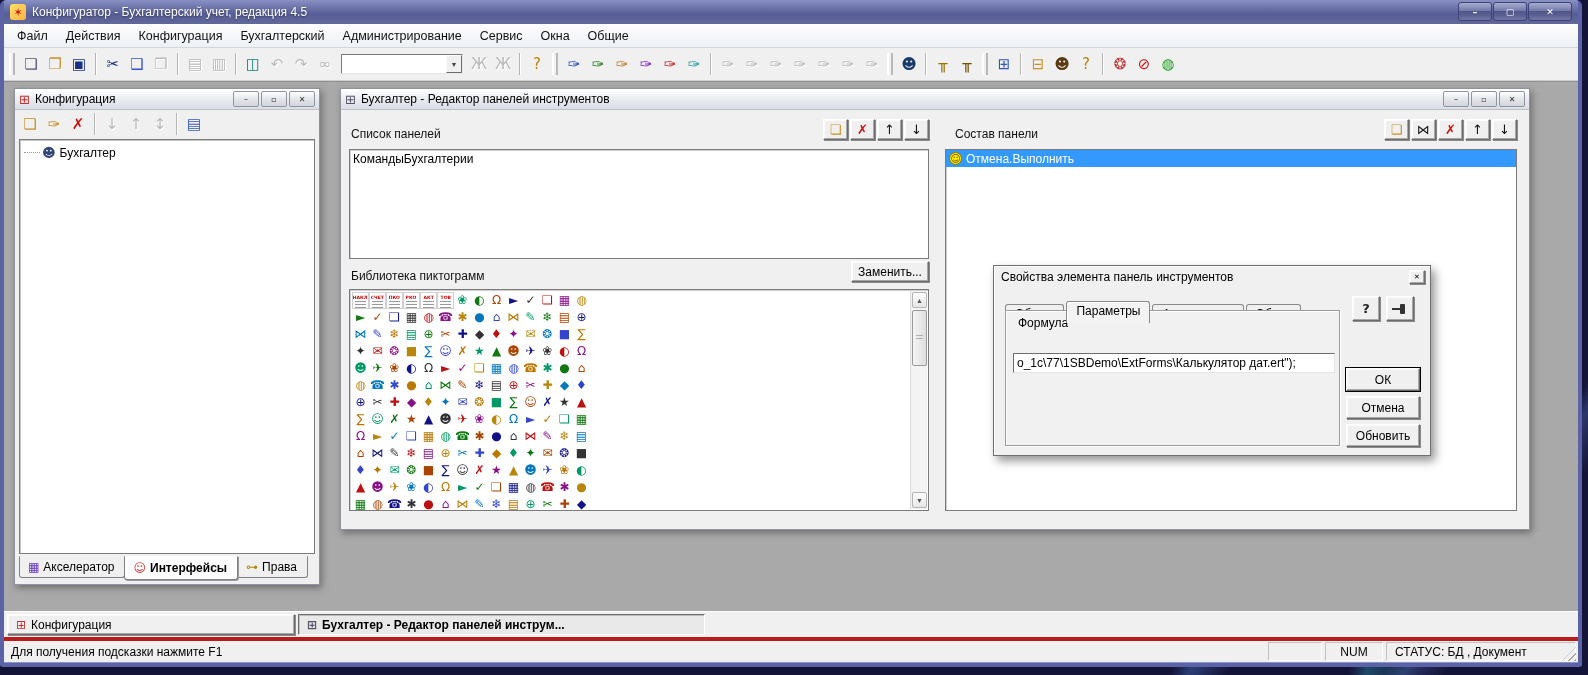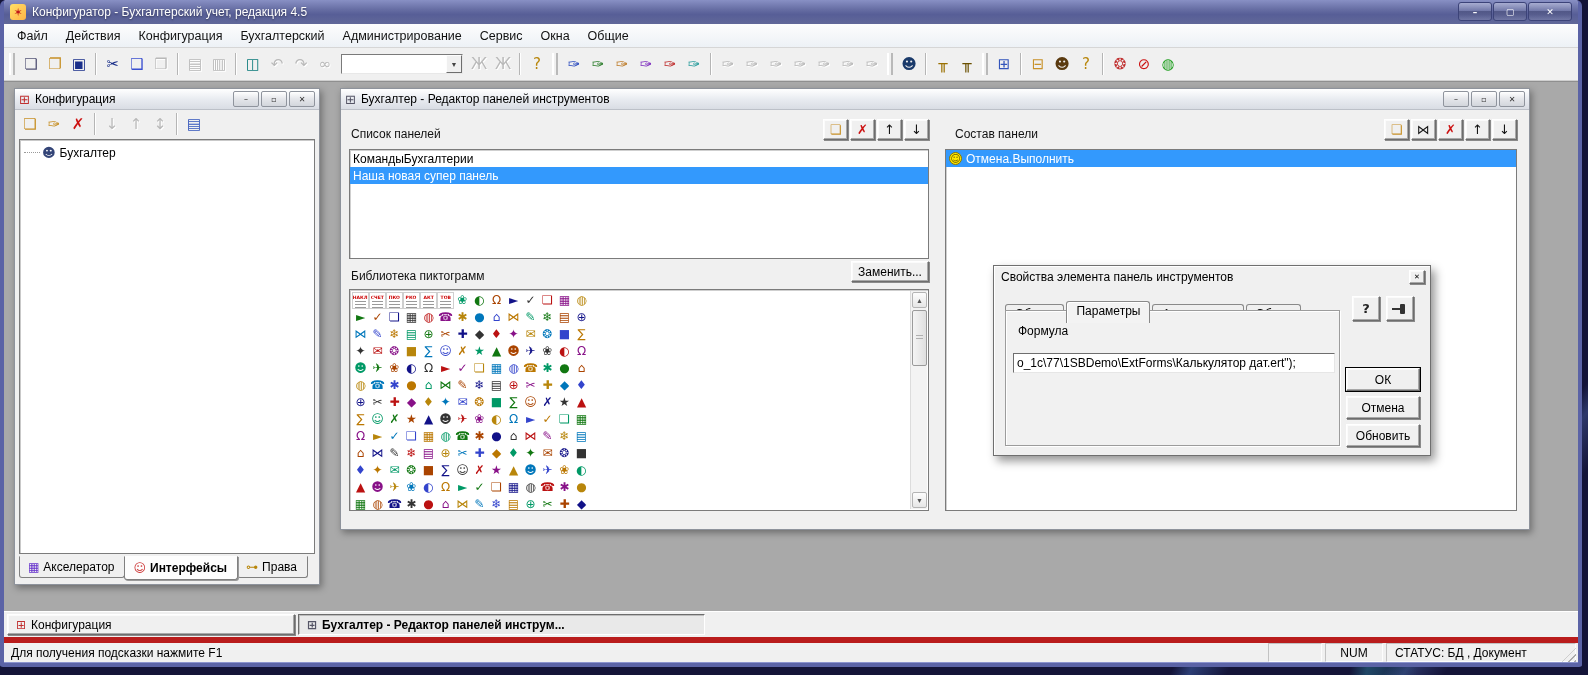--- a/index.html
+++ b/index.html
@@ -122,42 +122,42 @@
     box-shadow:inset 1px 1px 0 #fff, 4px 5px 9px rgba(0,0,0,.42); z-index:6; }
   .dtitle { height:21px; display:flex; align-items:center; padding:0 7px; font-size:12px; }
   .dclose { position:absolute; right:5px; top:4px; width:16px; height:14px; font-size:7px;
     font-family:"DejaVu Sans",sans-serif; }
   .dtabs { position:absolute; left:11px; top:25px; display:flex; align-items:flex-end; height:20px;margin-top:12px; }
   .dtab { padding:2px 9px 3px 9px; border:1px solid #898989; border-bottom:none; border-radius:3px 3px 0 0;
     background:#f0f0f0; margin-right:2px; position:relative; top:1px; font-size:12px; }
   .dtab.act { top:0; padding-bottom:5px; background:#f3f3f3; z-index:3; box-shadow:inset 1px 1px 0 #fff; }
   .dpanel { position:absolute; left:11px; top:44px; width:335px; height:136px;
     border:1px solid #9c9c9c; box-shadow:inset 1px 1px 0 #fff, 1px 1px 0 #fff; background:#f1f1f1; }
-  .dpanel .plabel { position:absolute; left:12px; top:13px;text-align:center; }
+  .dpanel .plabel { position:absolute; left:12px; top:5px;text-align:center; }
   .formula-input { position:absolute; left:7px; top:42px; width:322px; height:20px; background:#fff;
     border:1px solid; border-color:#6e6e6e #e6e6e6 #e6e6e6 #6e6e6e; font-size:12px; padding:0 3px;
     font-family:"Liberation Sans",sans-serif; }
   .dsmall { position:absolute; width:28px; height:25px; font-size:13px; font-weight:bold; color:#222;
     font-family:"DejaVu Sans",sans-serif; }
   .pin-ico { position:relative; width:16px; height:10px; }
   .pin-ico::before { content:""; position:absolute; left:0; top:4px; width:8px; height:2px; background:#333; }
   .pin-ico::after { content:""; position:absolute; left:8px; top:0; width:5px; height:10px; background:#333; border-radius:1px; }
   .dbtn { position:absolute; left:352px; width:74px; height:23px; font-size:12px; }
   .dbtn.default { box-shadow:inset -1px -1px 0 #a8a8a8, inset 1px 1px 0 #fbfbfb, 0 0 0 1px #000; }
 
   
   .windowbar { height:26px; flex:0 0 26px; display:flex; align-items:center; background:#f0f0f0;
     border-top:1px solid #fff; padding:0 3px; gap:3px; }
   .wb-btn { height:21px; display:flex; align-items:center; gap:5px; padding:0 8px; font-size:12px;
     overflow:hidden; white-space:nowrap; }
   .wb-btn .wicon { font-family:"DejaVu Sans",sans-serif; font-size:12px; }
   .wb-btn.act { font-weight:bold; background:#e9e9e9;
     border-color:#6d6d6d #ffffff #ffffff #6d6d6d; box-shadow:inset 1px 1px 0 #bdbdbd; }
   .statusbar { height:25px; flex:0 0 25px; display:flex; align-items:center; background:#f0f0f0;
-    border-top:6px solid #b91c1c; padding:0 2px; font-size:12px; }
+    border-top:4px solid #b91c1c; padding:0 2px; font-size:12px; }
   .sb-hint { flex:1; padding:0 5px; }
   .sb-cell { height:19px; display:flex; align-items:center; justify-content:center; padding:0 8px;
     border:1px solid; border-color:#c2c2c2 #fdfdfd #fdfdfd #c2c2c2; margin-left:3px; }
   .sb-empty { width:54px; }
   .sb-num { width:58px; }
   .sb-status { width:190px; justify-content:flex-start; position:relative; }
   .grip { position:absolute; right:-1px; bottom:-1px; width:14px; height:14px;
     background:repeating-linear-gradient(135deg,#ababab 0 1.5px,transparent 1.5px 4.5px);
     clip-path:polygon(100% 0,100% 100%,0 100%); }
 </style>
@@ -304,23 +304,20 @@
           <span class="flabel" style="left:10px;top:16px;">Список панелей</span>
           <span class="minibar" id="panels-mini" style="top:8px;right:600px;">
               <button class="btn3d mbtn" style="color: rgb(200, 146, 42);">❏</button>
               <button class="btn3d mbtn" style="color: rgb(204, 17, 17);">✗</button>
               <button class="btn3d mbtn" style="color: rgb(17, 17, 17);">↑</button>
               <button class="btn3d mbtn" style="color: rgb(17, 17, 17);">↓</button>
             </span>
           <div class="listbox" id="panels-list" style="left:8px;top:38px;width:580px;height:110px;">
               <div class="lrow">
                 <span>КомандыБухгалтерии</span>
-              </div>
-              <div class="lrow sel">
-                <span>Наша новая супер панель</span>
               </div>
             </div>
 
           <span class="flabel" style="left:10px;top:158px;">Библиотека пиктограмм</span>
           <button class="btn3d" style="position:absolute;left:510px;top:150px;width:78px;height:21px;font-size:12px;font-family:'Liberation Sans',sans-serif;">Заменить...</button>
           <div class="icon-area" style="left:8px;top:178px;width:580px;height:222px;">
             <div class="icon-grid" id="icon-grid">
                 <span class="gcell gdoc">
                   <span class="gdoc-t">НАКЛ</span>
                   <span class="gdoc-l"></span>

